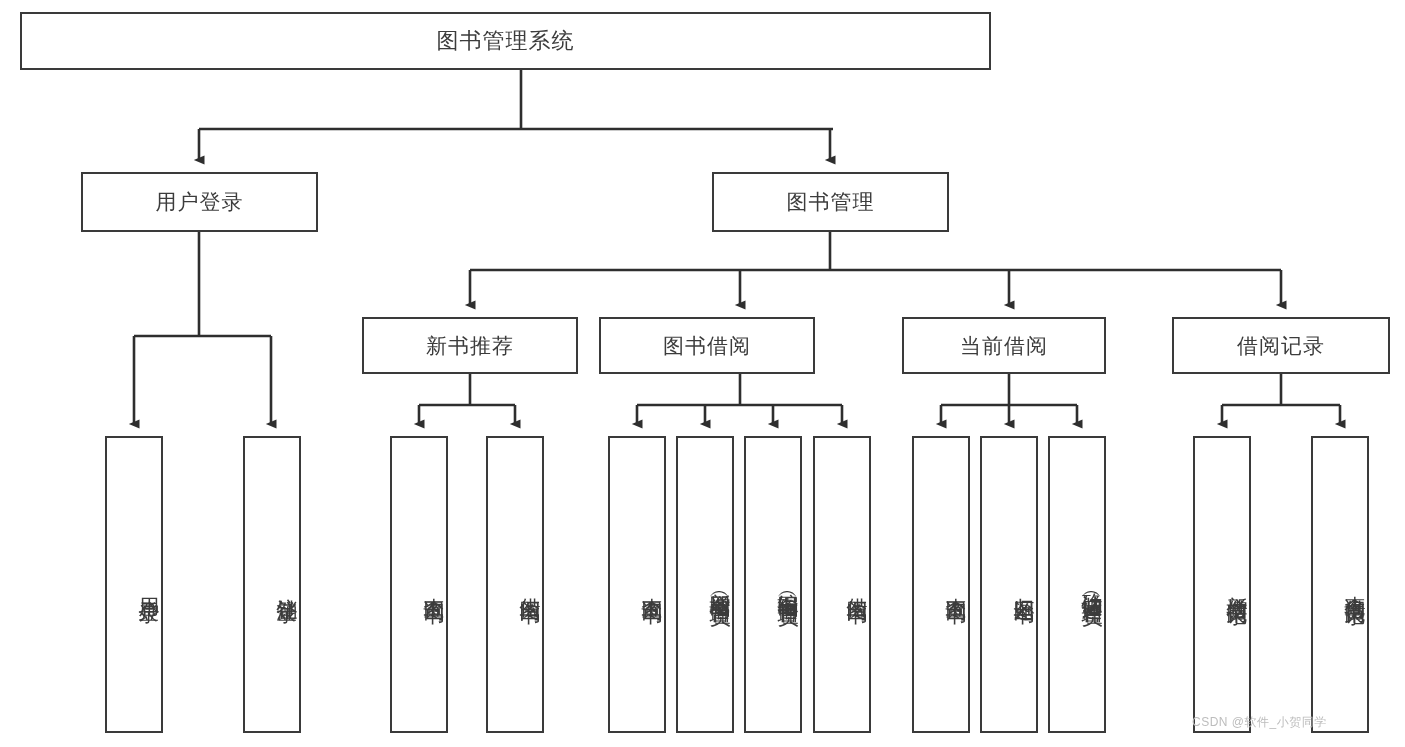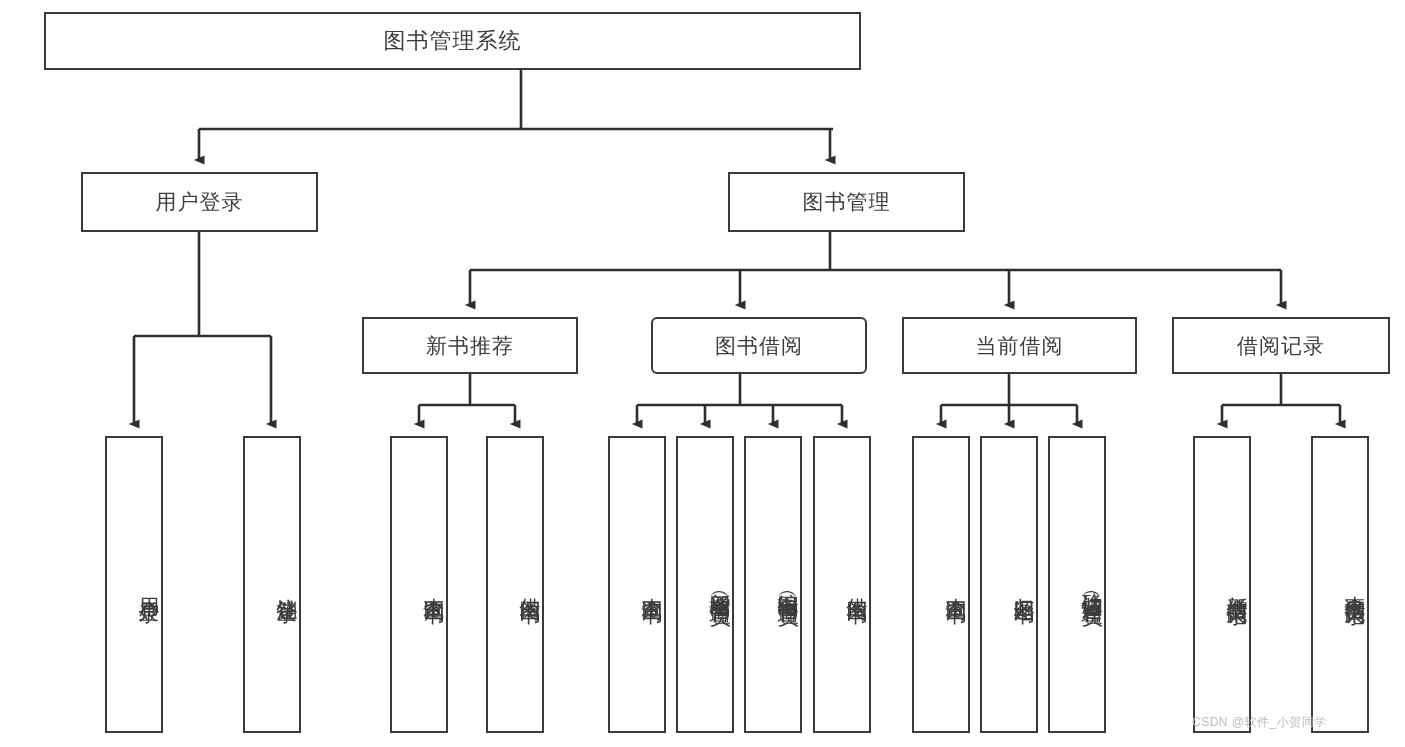--- a/index.html
+++ b/index.html
@@ -118,38 +118,38 @@
       <path d="M1009,405 L1009,424" marker-end="url(#arrow)"></path>
       <path d="M1077,405 L1077,424" marker-end="url(#arrow)"></path>
 
       <path d="M1281,374 L1281,405"></path>
       <path d="M1222,405 L1340,405"></path>
       <path d="M1222,405 L1222,424" marker-end="url(#arrow)"></path>
       <path d="M1340,405 L1340,424" marker-end="url(#arrow)"></path>
     </g>
   </svg>
 
-  <div class="node node-h node-root" style="left:20px; top:12px; width:817px; height:58px;margin-left:24px;">
+  <div class="node node-h node-root" style="left:20px; top:12px; width:971px; height:58px;">
     <span>图书管理系统</span>
   </div>
 
   <div class="node node-h" style="left:81px; top:172px; width:237px; height:60px;">
     <span>用户登录</span>
   </div>
-  <div class="node node-h" style="left:712px; top:172px; width:237px; height:60px;margin-left:16px;">
+  <div class="node node-h" style="left:712px; top:172px; width:237px; height:60px;">
     <span>图书管理</span>
   </div>
 
   <div class="node node-h" style="left:362px; top:317px; width:216px; height:57px;text-align:center;">
     <span>新书推荐</span>
   </div>
-  <div class="node node-h" style="left:651px; top:317px; width:216px; height:57px;border-radius:6px;">
+  <div class="node node-h" style="left:599px; top:317px; width:216px; height:57px;">
     <span>图书借阅</span>
   </div>
-  <div class="node node-h" style="left:902px; top:317px; width:235px; height:57px;">
+  <div class="node node-h" style="left:902px; top:317px; width:204px; height:57px;">
     <span>当前借阅</span>
   </div>
   <div class="node node-h" style="left:1172px; top:317px; width:218px; height:57px;">
     <span>借阅记录</span>
   </div>
 
   <div class="node node-v" style="left:105px; top:436px; width:58px; height:297px;">
     <span class="vtext">用户登录</span>
   </div>
   <div class="node node-v" style="left:243px; top:436px; width:58px; height:297px;">

